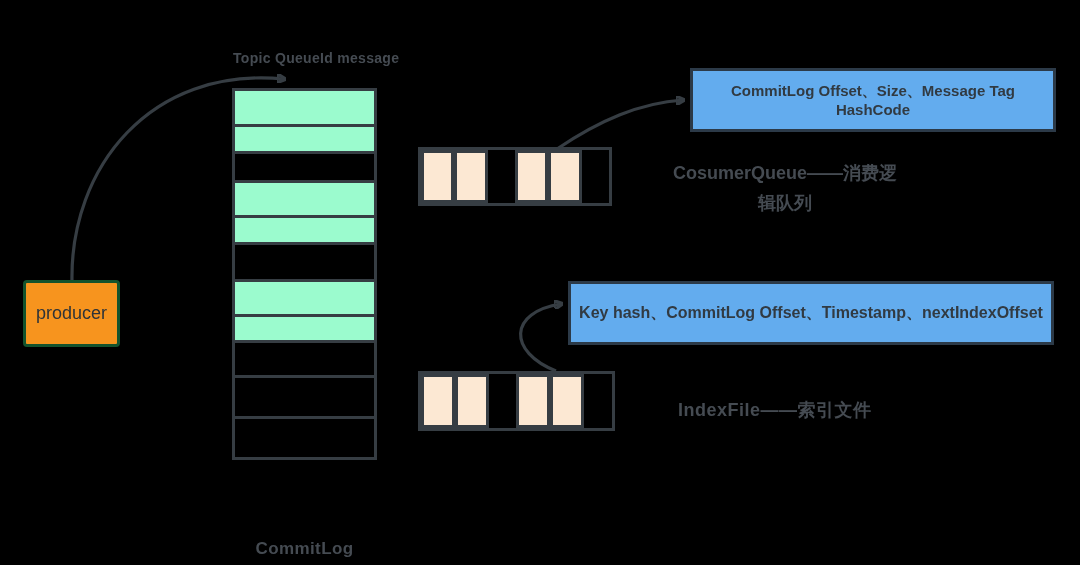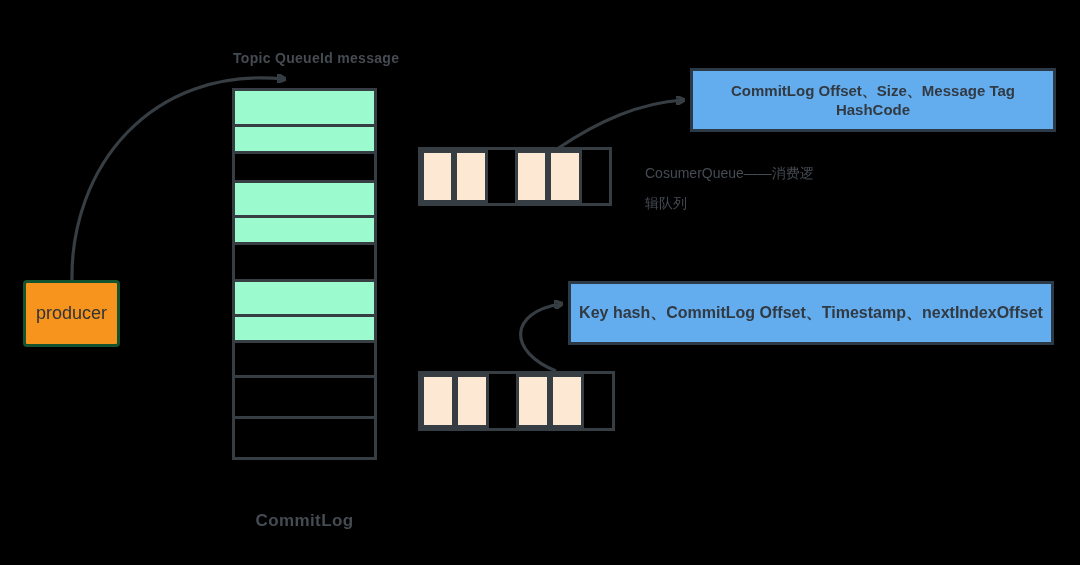--- a/index.html
+++ b/index.html
@@ -26,21 +26,21 @@
     color:var(--label);font-size:14px;font-weight:bold;letter-spacing:.3px;
   }
 
   .stack{position:absolute;left:232px;top:88px;width:145px;}
   .cl-cell{box-sizing:border-box;width:145px;border:3px solid var(--stroke);margin-top:-3px;}
   .cl-cell:first-child{margin-top:0;}
   .cl-cell.filled{background:var(--green);}
   .cl-cell.empty{background:transparent;}
 
   .commitlog-label{
-    position:absolute;left:232px;top:511px;width:145px;text-align:center;
+    position:absolute;left:232px;top:539px;width:145px;text-align:center;
     color:var(--label);font-size:17px;font-weight:bold;letter-spacing:.4px;
   }
 
   .strip{
     position:absolute;display:flex;box-sizing:border-box;
     border:3px solid var(--stroke);
   }
   .strip.cq{left:418px;top:147px;width:194px;height:59px;}
   .strip.if{left:418px;top:371px;width:197px;height:60px;}
   .strip-cell{flex:1;box-sizing:border-box;}
@@ -49,22 +49,22 @@
 
   .info-box{
     position:absolute;box-sizing:border-box;background:var(--blue);
     border:3px solid #2C3A48;display:flex;align-items:center;justify-content:center;
     color:var(--boxtext);font-weight:bold;text-align:center;
   }
   .info-box.box1{left:690px;top:68px;width:366px;height:64px;font-size:15px;}
   .info-box.box2{left:568px;top:281px;width:486px;height:64px;font-size:16px;}
 
   .cq-label{
-    position:absolute;left:645px;top:158px;width:280px;
-    color:var(--label);font-size:14px;font-weight:normal;line-height:30px;
+    position:absolute;left:645px;top:158px;width:280px;text-align:center;
+    color:var(--label);font-size:18px;font-weight:bold;line-height:30px;
   }
   .if-label{
     position:absolute;left:678px;top:398px;width:280px;
     color:var(--label);font-size:18px;font-weight:bold;letter-spacing:.5px;
   }
 </style>
 </head>
 <body>
 
 <div class="canvas">
@@ -122,14 +122,15 @@
 
   <div class="info-box box1">CommitLog Offset、Size、Message Tag HashCode</div>
 
   <div class="info-box box2">Key hash、CommitLog Offset、Timestamp、nextIndexOffset</div>
 
   <div class="cq-label">
     <div>CosumerQueue——消费逻</div>
     <div>辑队列</div>
   </div>
 
+  <div class="if-label">IndexFile——索引文件</div>
 
 </div>
 
 </body></html>

